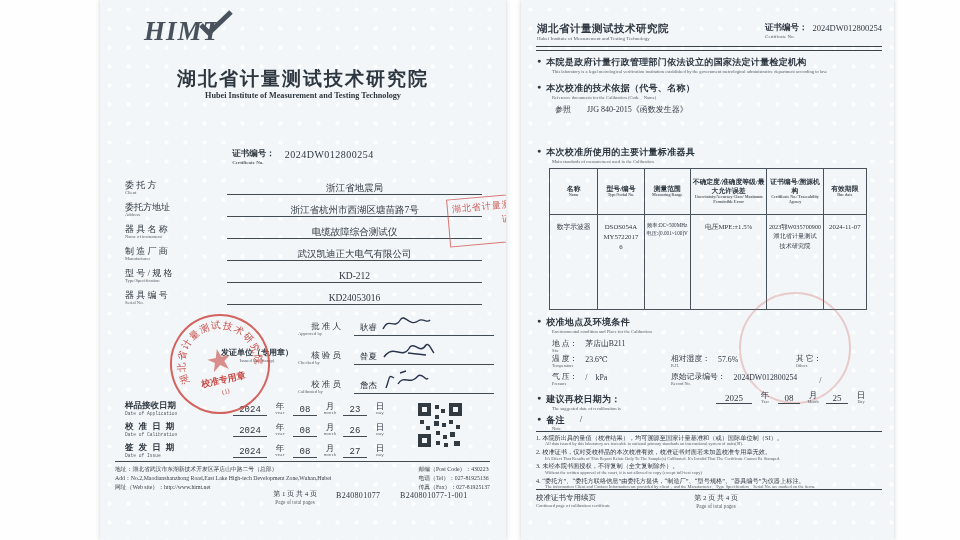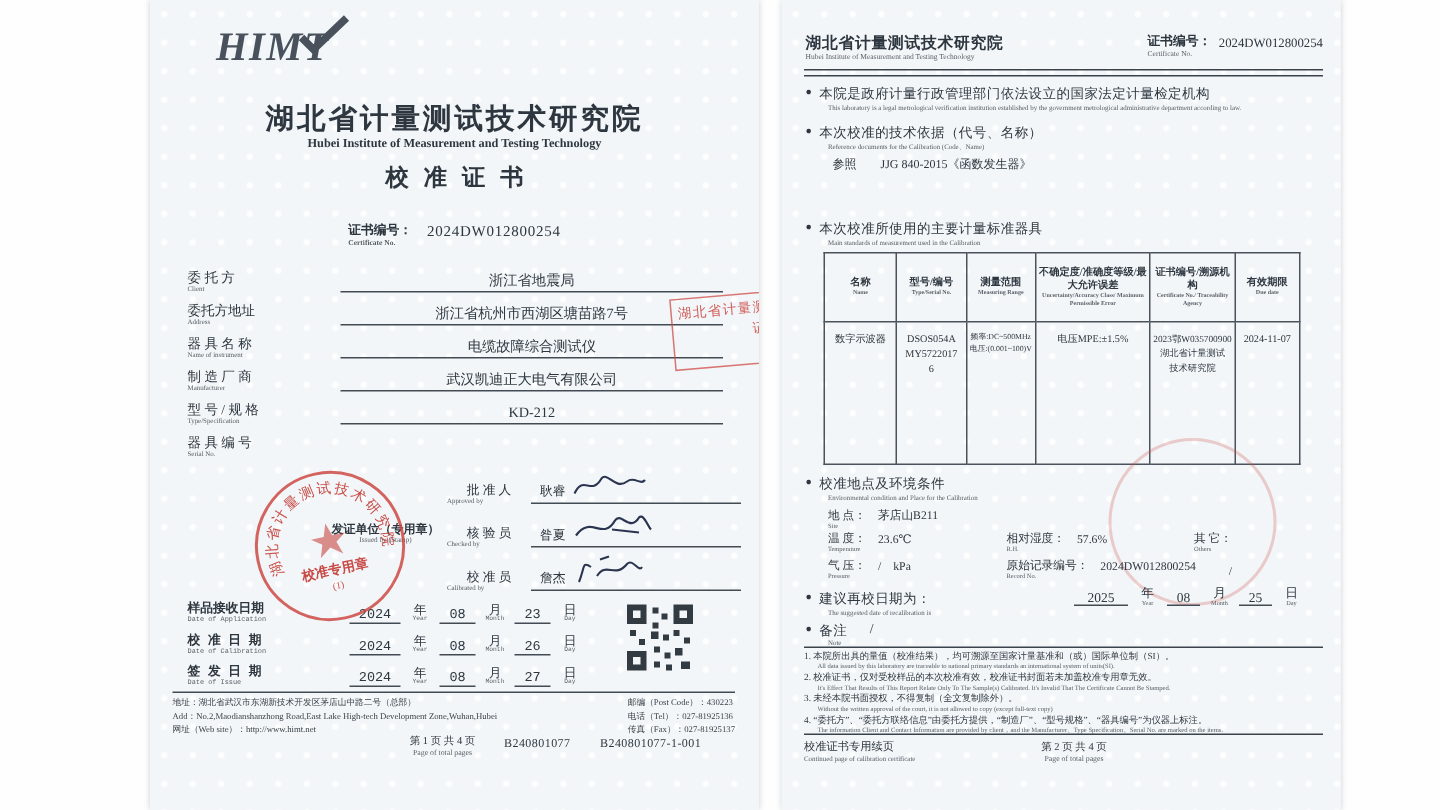--- a/index.html
+++ b/index.html
@@ -62,21 +62,21 @@
   .pageline .e{font-size:5.2px;color:#555e66;display:block;}
   .docno{font-size:8px;letter-spacing:.3px;}
   
   .rhead{left:16px;top:22px;right:12px;display:flex;justify-content:space-between;align-items:flex-start;}
   .rh-cn{font-size:10.5px;font-weight:bold;display:block;letter-spacing:.5px;}
   .rh-en{font-size:5px;color:#555e66;display:block;}
   .rh-cert{display:flex;gap:5px;}
   .dblrule{left:15px;right:12px;top:46px;height:3px;border-top:1.8px solid #3a424a;border-bottom:1px solid #3a424a;}
   .bullet{display:flex;align-items:flex-start;gap:5px;}
   .bullet .dot{font-size:7px;line-height:1.5;}
-  .bullet .bt{font-size:9px;font-weight:normal;letter-spacing:.3px;}
+  .bullet .bt{font-size:9px;font-weight:bold;letter-spacing:.3px;}
   .tinyen{font-size:4.6px;color:#555e66;}
   .refline{display:flex;gap:16px;font-size:8px;}
   .stdtable{border-collapse:collapse;table-layout:fixed;width:318px;height:142px;}
   .stdtable th,.stdtable td{border:1px solid #4a525b;padding:1px;vertical-align:middle;text-align:center;}
   .stdtable th .cn{font-size:6.8px;display:block;line-height:1.25;}
   .stdtable th .e{font-size:4px;color:#5a626a;display:block;line-height:1.2;}
   .stdtable td{vertical-align:top;font-size:6.8px;white-space:pre-line;line-height:1.5;padding-top:7px;}
   .envgroup{display:flex;align-items:flex-end;gap:8px;}
   .envgroup .lab .cn{font-size:7.8px;display:block;line-height:1;}
   .envgroup .lab .e{font-size:4.3px;color:#555e66;display:block;line-height:1.2;}
@@ -99,21 +99,20 @@
 
     <div class="abs" style="left:44px;top:16px;">
       <span class="logo-text">HIMT</span>
       <svg class="abs" style="left:55px;top:-6px;" width="34" height="26" viewBox="0 0 34 26">
         <polyline points="2,15 10,23 32,2" fill="none" stroke="#49525c" stroke-width="5"></polyline>
       </svg>
     </div>
 
     <div class="abs ctr inst-cn" style="top:66px;">湖北省计量测试技术研究院</div>
     <div class="abs ctr inst-en" style="top:91px;">Hubei Institute of Measurement and Testing Technology</div>
-    <div class="abs ctr doc-title" style="top:108px;">校准证书</div>
 
     <div class="abs certrow" style="top:148px;left:0;right:0;">
       <span class="lbl-stack">
         <span class="cn b">证书编号：</span>
         <span class="e b">Certificate No.</span>
       </span>
       <span class="certno">2024DW012800254</span>
     </div>
 
     <div class="fields">
@@ -150,20 +149,21 @@
             <span class="cn">型 号 / 规 格</span>
             <span class="e">Type/Specification</span>
           </span>
         <span class="fval">KD-212</span>
       </div>
       <div class="frow">
         <span class="flab">
             <span class="cn">器 具 编 号</span>
             <span class="e">Serial No.</span>
           </span>
+        <span class="fval">KD24053016</span>
       </div>
     </div>
 
     <div class="abs side-stamp">
       <div>湖北省计量测</div>
       <div style="text-align:right;">证 书</div>
     </div>
 
     <div class="abs issuer-label">
       <span class="cn">发证单位（专用章）</span>

